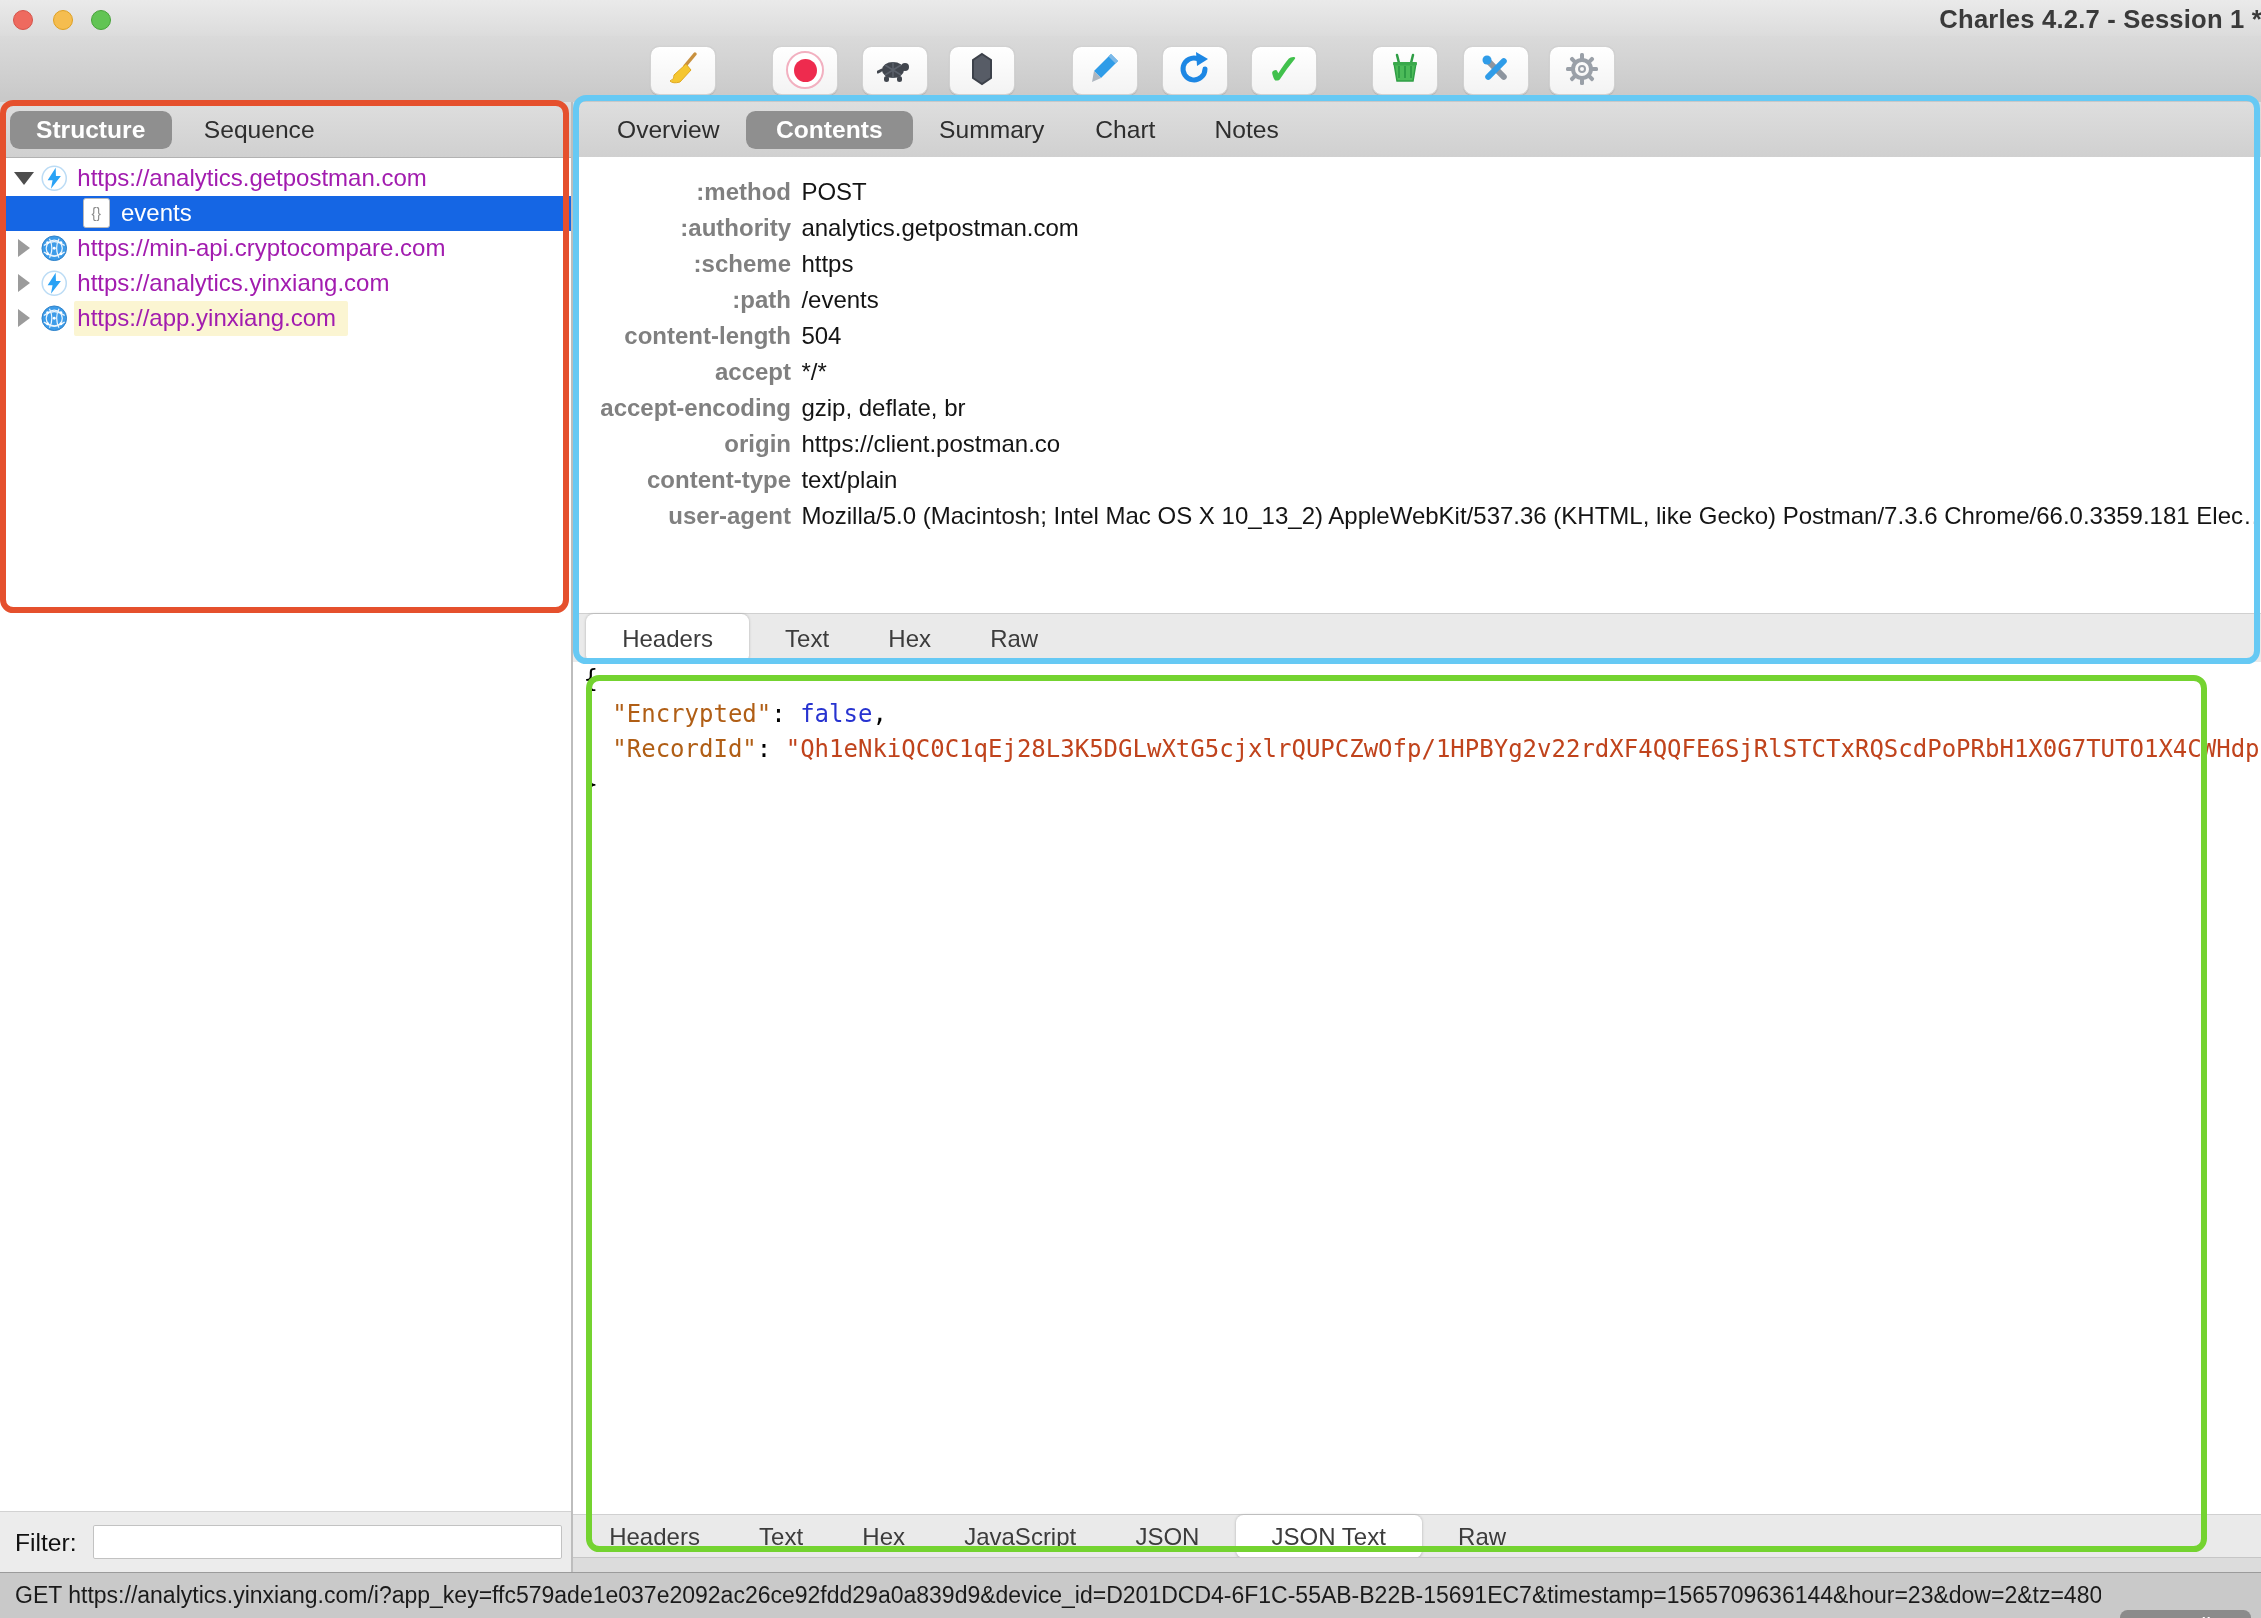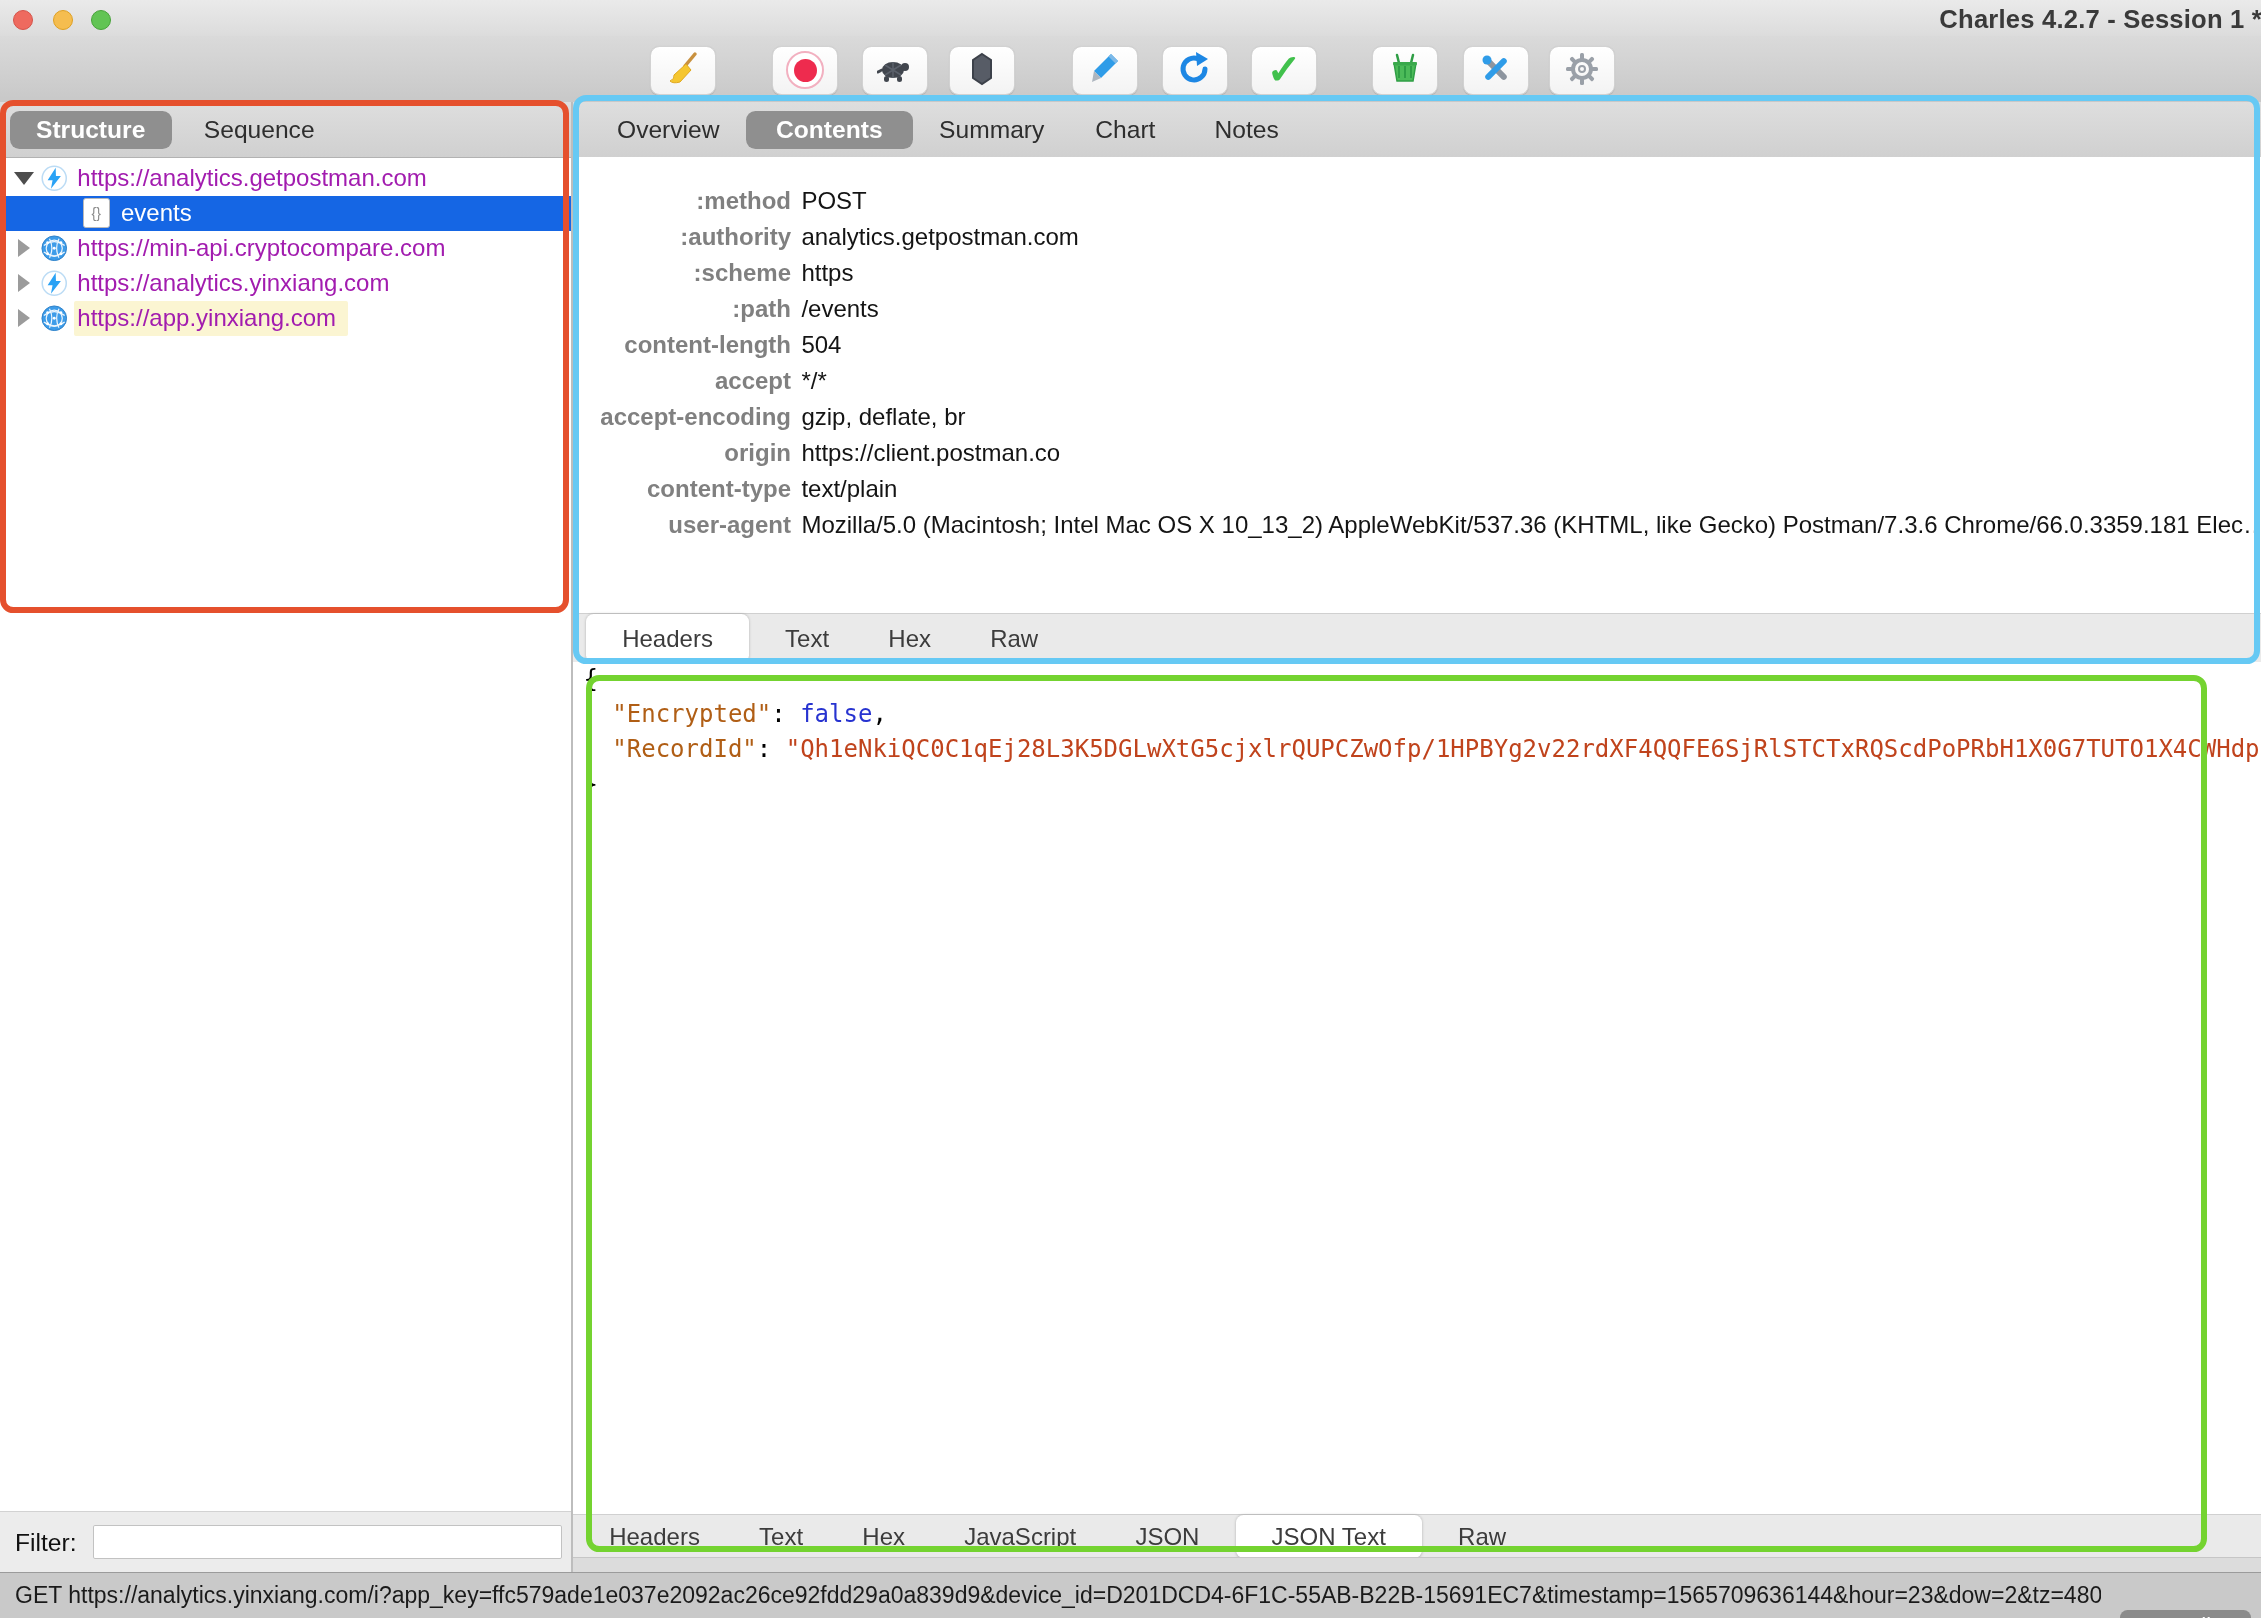--- a/index.html
+++ b/index.html
@@ -56,21 +56,21 @@
   .hl{background:#fbf5d2;padding:3.8px 11.4px 3.8px 3.8px;margin-left:-3.8px;border-radius:1.9px;}
 
   
   .filterbar{position:absolute;left:0;right:0;bottom:0;height:61px;background:#ececec;
     border-top:0.9px solid #d2d2d2;}
   .filterlabel{position:absolute;left:15px;top:0;height:61px;line-height:61px;font-size:24.6px;color:#111;}
   .filterinput{position:absolute;left:93px;right:9.5px;top:13.2px;height:34px;background:#ffffff;
     border:1.9px solid #c2c2c2;border-radius:1.9px;font-size:23px;padding:0 7.6px;outline:none;box-sizing:border-box;}
 
   
-  .hdrs{position:absolute;left:0;right:0;top:55px;height:456px;padding-top:26px;overflow:hidden;background:#fff;}
+  .hdrs{position:absolute;left:0;right:0;top:55px;height:456px;padding-top:17px;overflow:hidden;background:#fff;}
   .hrow{height:36px;line-height:36px;white-space:nowrap;overflow:hidden;font-size:24px;}
   .hname{display:inline-block;width:218px;text-align:right;font-weight:bold;color:#808080;}
   .hval{color:#141414;margin-left:10.4px;}
 
   
   .subtabs{position:absolute;left:0;right:0;display:flex;align-items:center;background:#eaeaea;
     border-top:0.9px solid #d0d0d0;font-size:24px;color:#3c3c3c;}
   .subtabs1{top:511px;height:49px;border-bottom:0.9px solid #cfcfcf;}
   .subtabs2{top:1412px;height:43px;}
   .stab{margin-left:13.2px;padding:6px 23px;line-height:43px;}

